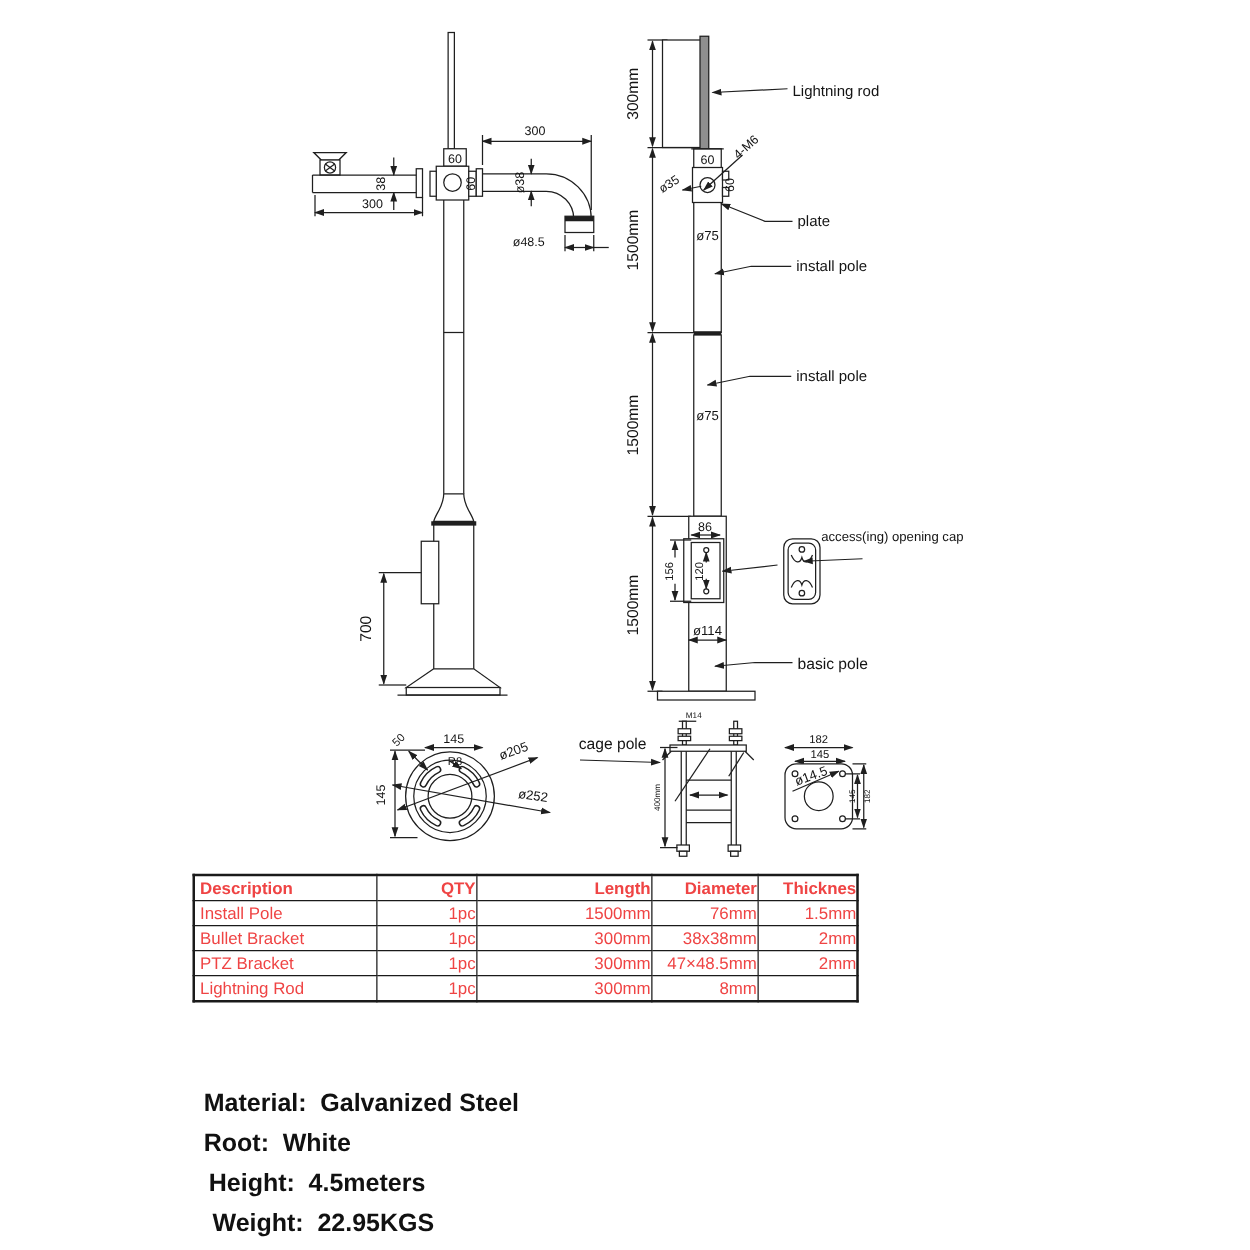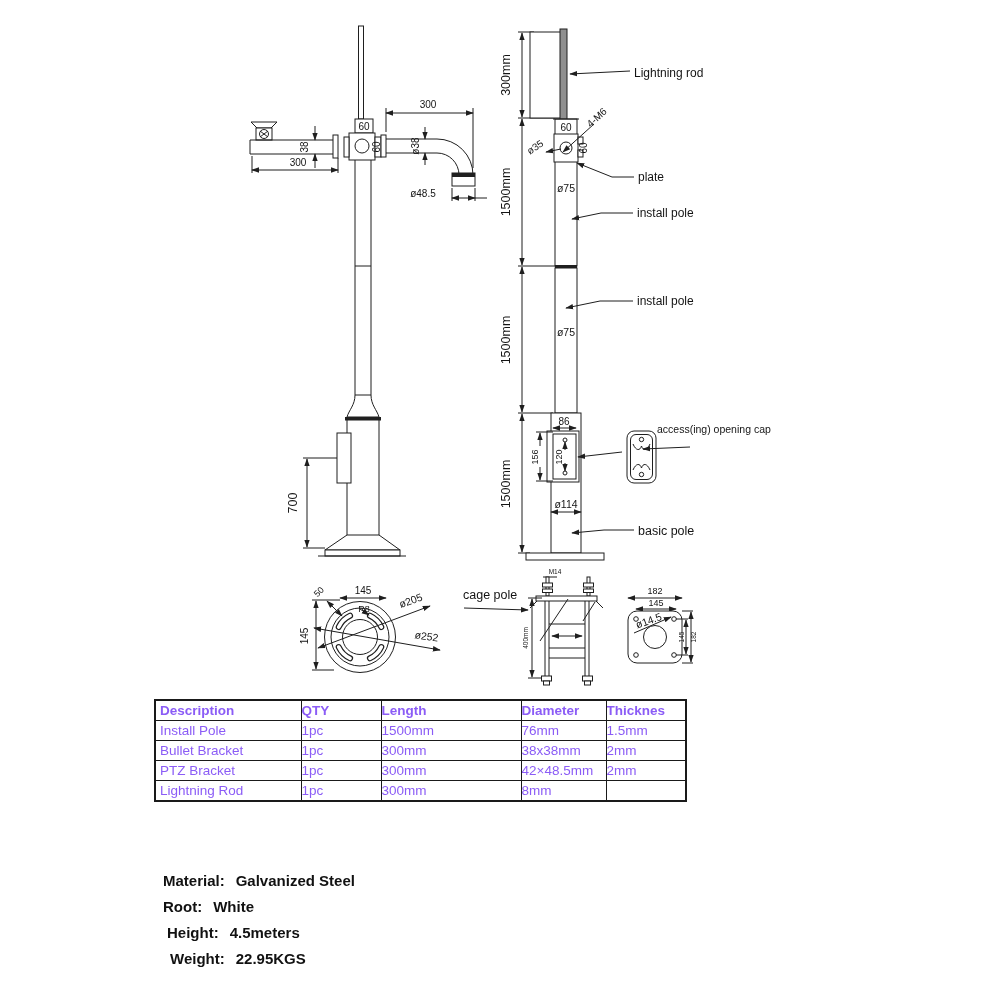--- a/index.html
+++ b/index.html
@@ -11,26 +11,26 @@
   .dim{stroke:#1f1f1f;stroke-width:1;fill:none;marker-start:url(#ma);marker-end:url(#ma);}
   .lead{stroke:#1f1f1f;stroke-width:1;fill:none;marker-start:url(#ma);}
   .leade{stroke:#1f1f1f;stroke-width:1;fill:none;marker-end:url(#ma);}
   .t7{font-size:6.5px;}
   .t9{font-size:9px;}
   .t10{font-size:10px;}
   .t11{font-size:10.5px;}
   .t12{font-size:12px;}
   .t13{font-size:12.5px;}
   .mid{text-anchor:middle;}
-  .spec-table{position:absolute;left:154px;top:699px;border-collapse:collapse;table-layout:fixed;font-size:13.5px;color:#8b5cf6;}
+  .spec-table{position:absolute;left:154px;top:699px;border-collapse:collapse;table-layout:fixed;font-size:13.5px;color:#ef4444;}
   .spec-table{border:2px solid #1a1a1a;}
-  .spec-table th,.spec-table td{border:1px solid #1a1a1a;height:19px;padding:0;text-align:left;white-space:nowrap;overflow:hidden;}
+  .spec-table th,.spec-table td{border:1px solid #1a1a1a;height:19px;padding:0;text-align:right;white-space:nowrap;overflow:hidden;}
   .spec-table th{font-weight:700;}
   .spec-table th.desc,.spec-table td.desc{text-align:left;padding-left:4px;}
-  .specs{position:absolute;left:163px;top:872px;font-size:15px;font-weight:700;color:#111;}
+  .specs{position:absolute;left:163px;top:872px;font-size:20px;font-weight:700;color:#111;}
   .spec-line{margin-bottom:9px;}
   .spec-line .lbl{margin-right:11px;}
 </style>
 </head>
 <body>
 
 <svg width="1000" height="698" viewBox="0 0 1000 698">
   <defs>
     <marker id="ma" viewBox="0 0 10 10" refX="9" refY="5" markerWidth="8" markerHeight="8" orient="auto-start-reverse" markerUnits="userSpaceOnUse">
       <path d="M0,1.6 L10,5 L0,8.4 z" fill="#1f1f1f"></path>
@@ -332,21 +332,21 @@
     <td class="desc">Bullet Bracket</td>
     <td>1pc</td>
     <td>300mm</td>
     <td>38x38mm</td>
     <td>2mm</td>
   </tr>
   <tr>
     <td class="desc">PTZ Bracket</td>
     <td>1pc</td>
     <td>300mm</td>
-    <td>42×48.5mm</td>
+    <td>47×48.5mm</td>
     <td>2mm</td>
   </tr>
   <tr>
     <td class="desc">Lightning Rod</td>
     <td>1pc</td>
     <td>300mm</td>
     <td>8mm</td>
     <td></td>
   </tr>
 </tbody>

